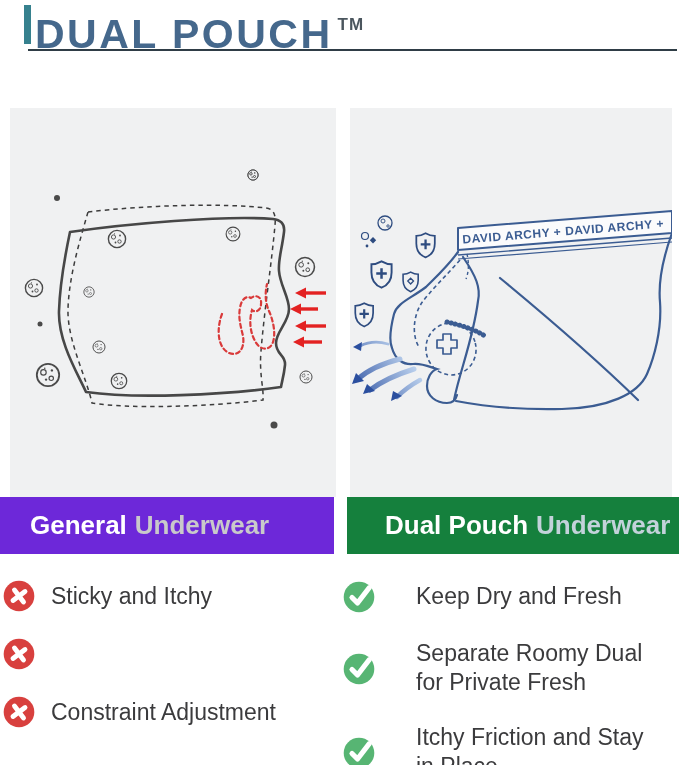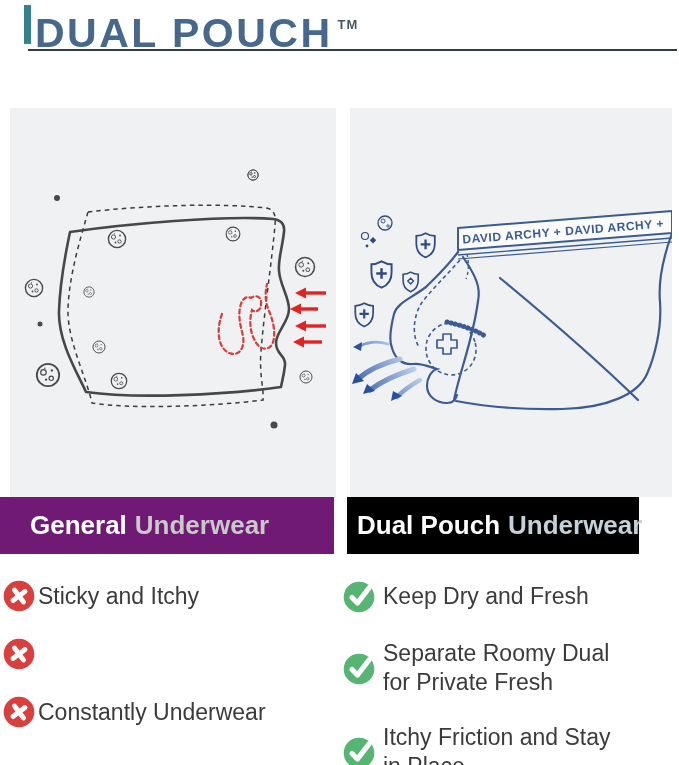--- a/index.html
+++ b/index.html
@@ -3,46 +3,46 @@
 <meta charset="utf-8">
 <style>
   html,body{margin:0;padding:0;background:#ffffff;}
   .page{position:relative;width:679px;height:765px;background:#ffffff;
         font-family:"Liberation Sans", sans-serif;overflow:hidden;}
 
   
   .accent-bar{position:absolute;left:24px;top:5px;width:7px;height:39px;background:#36818e;}
   .title{position:absolute;left:35px;top:0px;font-size:41px;font-weight:bold;
          letter-spacing:2.5px;color:#45688c;line-height:49px;white-space:nowrap;}
-  .tm{font-size:13px;font-weight:bold;color:#4b565e;letter-spacing:1px;
+  .tm{font-size:17px;font-weight:bold;color:#4b565e;letter-spacing:1px;
       vertical-align:18px;margin-left:5px;}
   .divider{position:absolute;left:28px;top:49px;width:649px;height:2px;background:#2f3d46;}
 
   
   .panel{position:absolute;top:108px;height:389px;background:#f0f1f2;}
   .panel.left{left:10px;width:326px;}
   .panel.right{left:350px;width:322px;}
   .panel svg{display:block;width:100%;height:100%;}
 
   
   .label-bar{position:absolute;top:497px;height:57px;line-height:57px;
              font-size:26px;font-weight:bold;white-space:nowrap;}
-  .label-bar.grey{left:0;width:334px;background:#701a75;padding-left:30px;box-sizing:border-box;}
-  .label-bar.blue{left:347px;width:292px;background:#000000;padding-left:10px;box-sizing:border-box;}
+  .label-bar.grey{left:0;width:334px;background:#6d28d9;padding-left:30px;box-sizing:border-box;}
+  .label-bar.blue{left:347px;width:332px;background:#15803d;padding-left:38px;box-sizing:border-box;}
   .label-strong{color:#ffffff;}
   .label-bar.grey .label-rest{color:#c9c9ca;margin-left:8px;}
   .label-bar.blue .label-rest{color:#c3d2da;margin-left:8px;}
 
   
   .list{position:absolute;top:580px;}
   .list.cons{left:3px;width:330px;}
   .list.pros{left:343px;width:336px;}
   .row{display:flex;align-items:center;margin-bottom:26px;}
-  .list.cons .row{gap:3px;}
-  .list.pros .row{gap:7px;align-items:center;}
+  .list.cons .row{gap:16px;}
+  .list.pros .row{gap:40px;align-items:center;}
   .row .badge{flex:0 0 auto;}
   .row .txt{font-size:23px;color:#3b3b3d;line-height:29px;}
 </style>
 </head>
 <body>
 
 <div class="page">
 
   <div class="accent-bar"></div>
   <div class="title"><span>DUAL POUCH</span><span class="tm">TM</span></div>
@@ -203,21 +203,21 @@
     </div>
     <div class="row">
       <svg class="badge" width="32" height="32" viewBox="0 0 33 33">
         <circle cx="16.5" cy="16.5" r="15.8" fill="#d8403e"></circle>
         <g stroke="#ffffff" stroke-width="5" stroke-linecap="round" transform="rotate(8 16.5 16.5)">
           <line x1="11" y1="11" x2="22" y2="22"></line>
             <line x1="22" y1="11" x2="11" y2="22"></line>
         </g>
       </svg>
       <div class="txt">
-          <div>Constantly Underwear</div>
+          <div>Constraint Adjustment</div>
         </div>
     </div>
   </div>
 
   <div class="list pros">
     <div class="row">
       <svg class="badge" width="33" height="33" viewBox="0 0 33 33">
         <circle cx="16" cy="17" r="15.3" fill="#57b573"></circle>
         <path d="M 9 17.5 L 14.5 23 L 26 8" fill="none" stroke="#ffffff" stroke-width="5.2" stroke-linecap="round" stroke-linejoin="round"></path>
       </svg>

